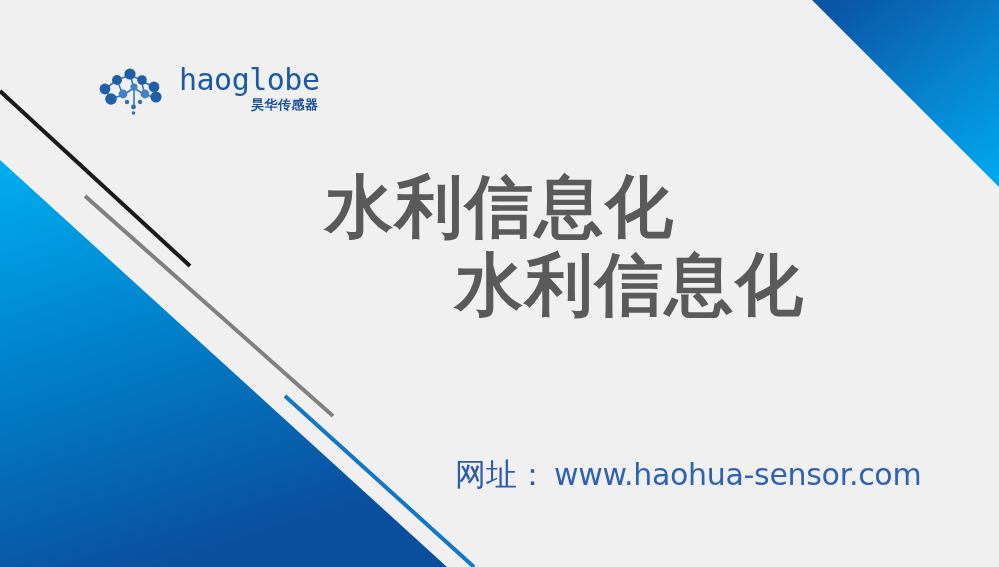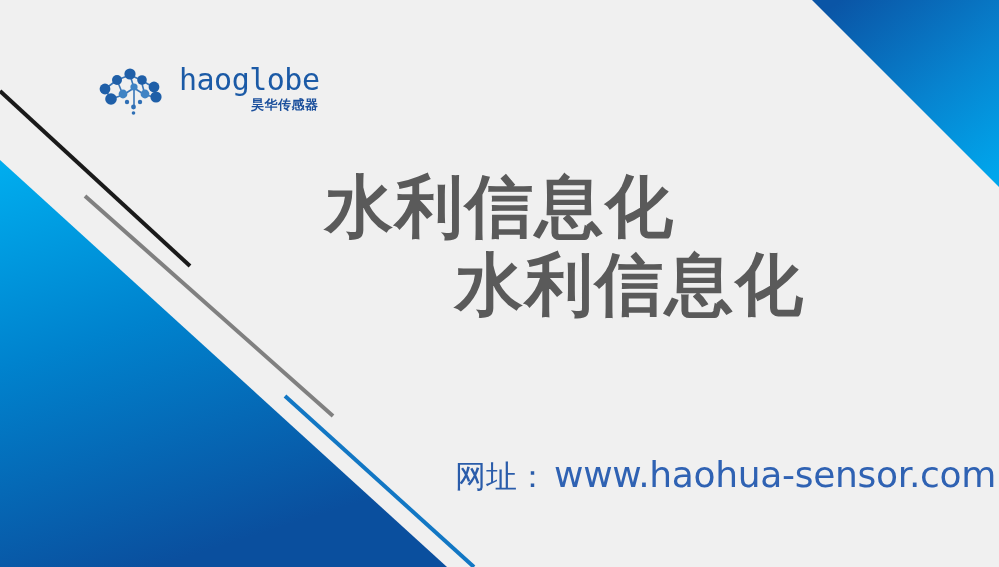--- a/index.html
+++ b/index.html
@@ -94,21 +94,21 @@
   }
   #site-label {
     font-family: "DejaVu Sans", "Liberation Sans", sans-serif;
     font-size: 31px;
     line-height: 40px;
     color: #2a5caa;
     letter-spacing: 0px;
   }
   #site-url {
     font-family: "DejaVu Sans", "Liberation Sans", sans-serif;
-    font-size: 36px;
+    font-size: 30px;
     line-height: 40px;
     color: #2f62b3;
     margin-left: 6px;
     letter-spacing: -0.3px;
     margin-top: 36px;
   }
 </style>
 </head>
 <body>
 

